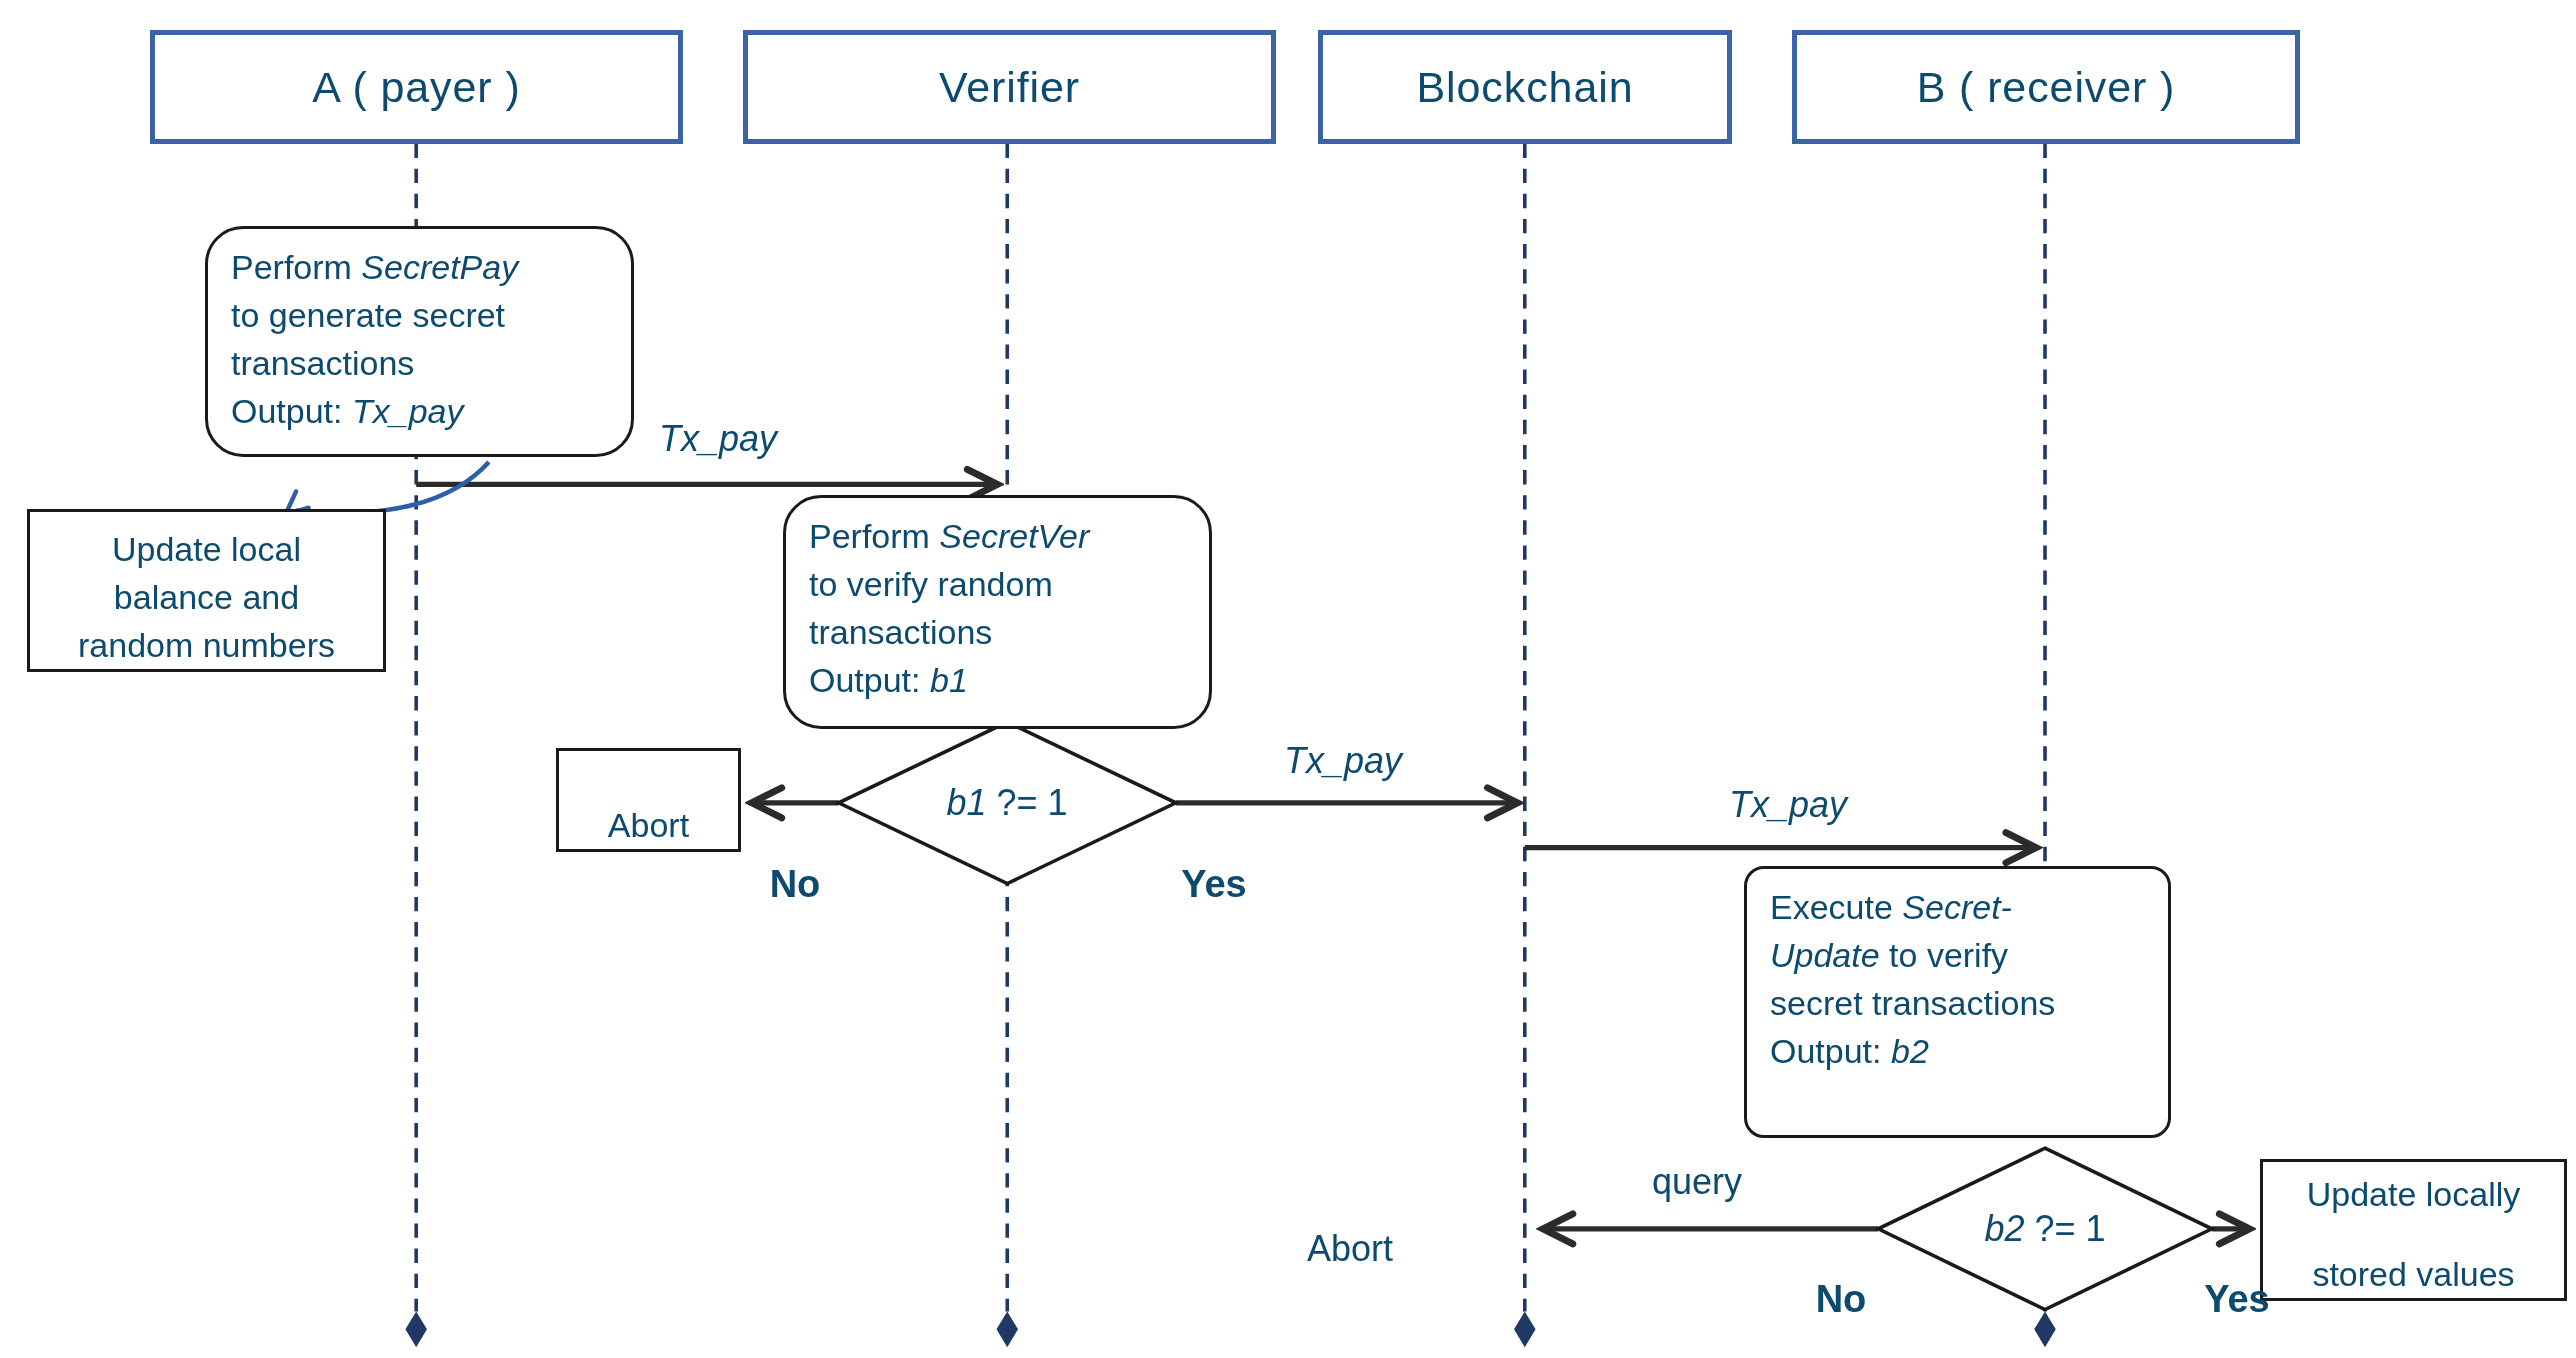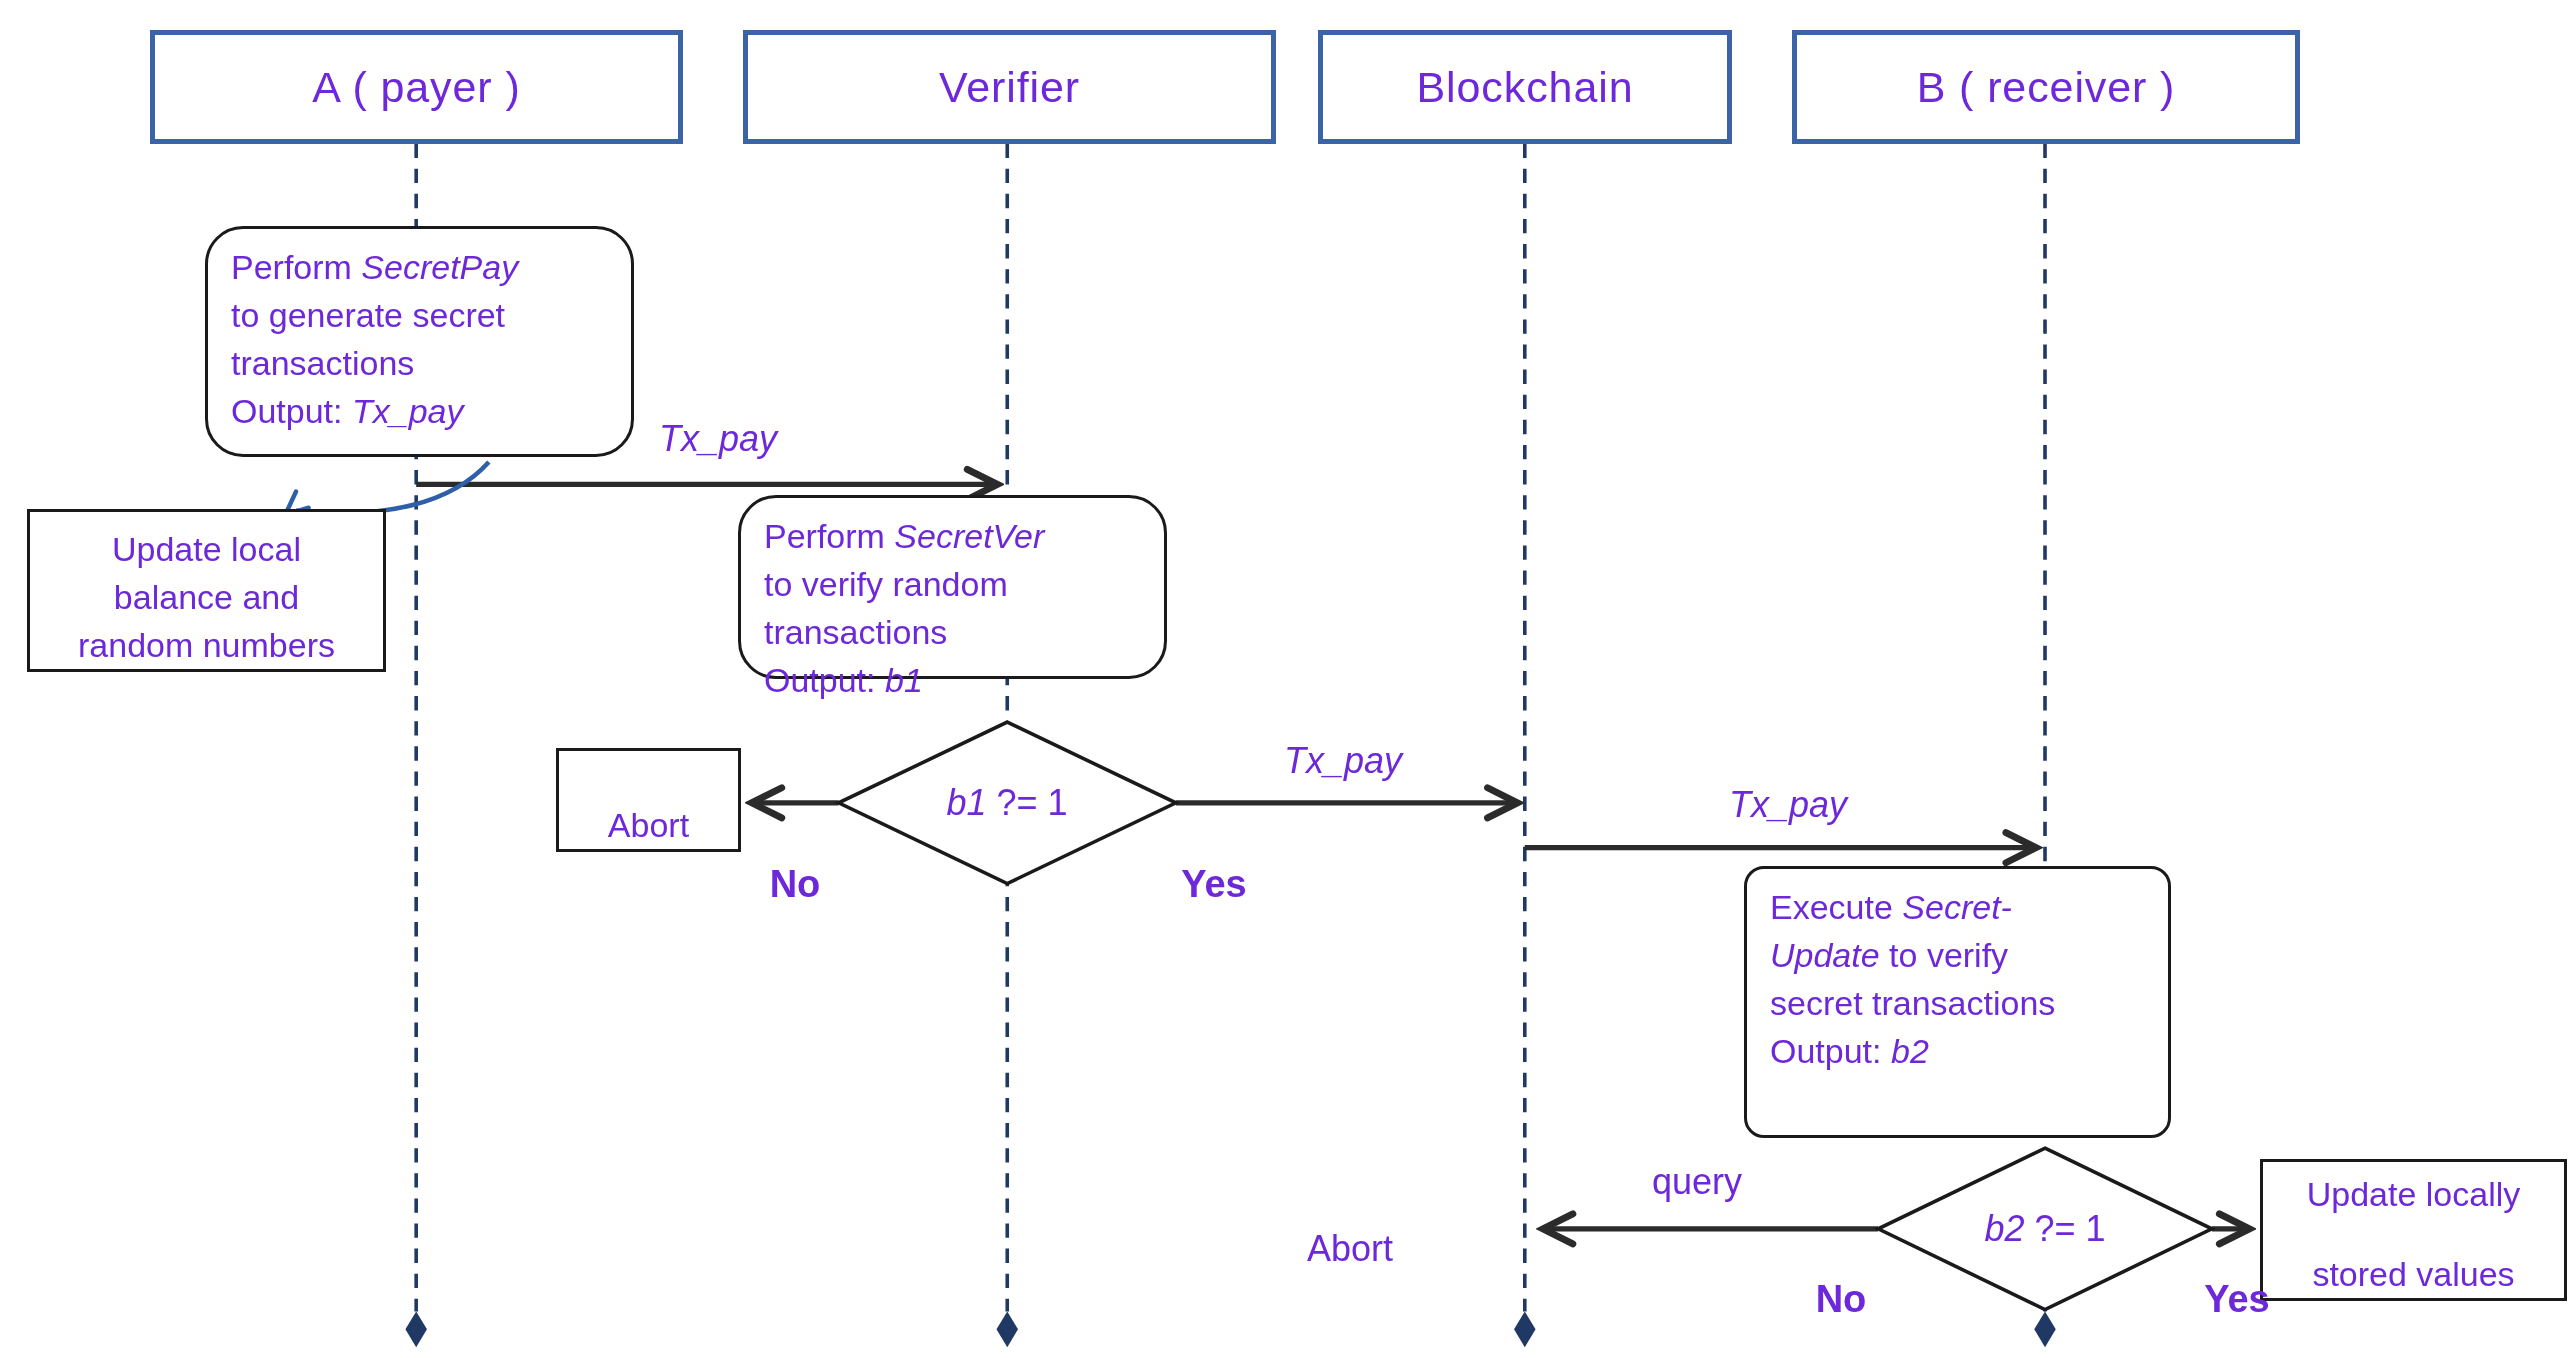--- a/index.html
+++ b/index.html
@@ -1,17 +1,17 @@
 <!DOCTYPE html>
 <html style="font-size:14.4px"><head>
 <meta charset="utf-8">
 <style>
   html,body{margin:0;padding:0;background:#ffffff;}
   #canvas{position:relative;width:2576px;height:1359px;background:#ffffff;
-          font-family:"Liberation Sans",sans-serif;color:#6d28d9;overflow:hidden;}
+          font-family:"Liberation Sans",sans-serif;color:#0c4a6e;overflow:hidden;}
   #wires{position:absolute;left:0;top:0;z-index:1;}
   .actor{position:absolute;top:30px;height:114px;background:#fff;border:5.4px solid #3a63a8;
          box-sizing:border-box;display:flex;align-items:center;justify-content:center;
          font-size:43px;letter-spacing:0.9px;z-index:3;}
   .rbox{position:absolute;background:#fff;border:3.6px solid #1a1a1a;border-radius:38px;
         box-sizing:border-box;padding:14.4px 23px;font-size:34px;line-height:48px;z-index:3;}
   .sbox{position:absolute;background:#fff;border:3.6px solid #1a1a1a;box-sizing:border-box;
         display:flex;flex-direction:column;align-items:center;justify-content:flex-end;
         font-size:34px;line-height:48px;text-align:center;z-index:3;}
   .lbl{position:absolute;transform:translate(-50%,-50%);white-space:nowrap;font-size:36px;z-index:4;}
@@ -85,21 +85,21 @@
     <div>transactions</div>
     <div><span>Output: </span><span class="it">Tx_pay</span></div>
   </div>
 
   <div class="sbox" style="left:27px;top:509px;width:359px;height:163px;">
     <div>Update local</div>
     <div>balance and</div>
     <div>random numbers</div>
   </div>
 
-  <div class="rbox" style="left:738px;top:495px;width:429px;height:184px;">
+  <div class="rbox" style="left:783px;top:495px;width:429px;height:234px;">
     <div><span>Perform </span><span class="it">SecretVer</span></div>
     <div>to verify random</div>
     <div>transactions</div>
     <div><span>Output: </span><span class="it">b1</span></div>
   </div>
 
   <div class="sbox" style="left:556px;top:748px;width:185px;height:104px;">
     <div>Abort</div>
   </div>
 

